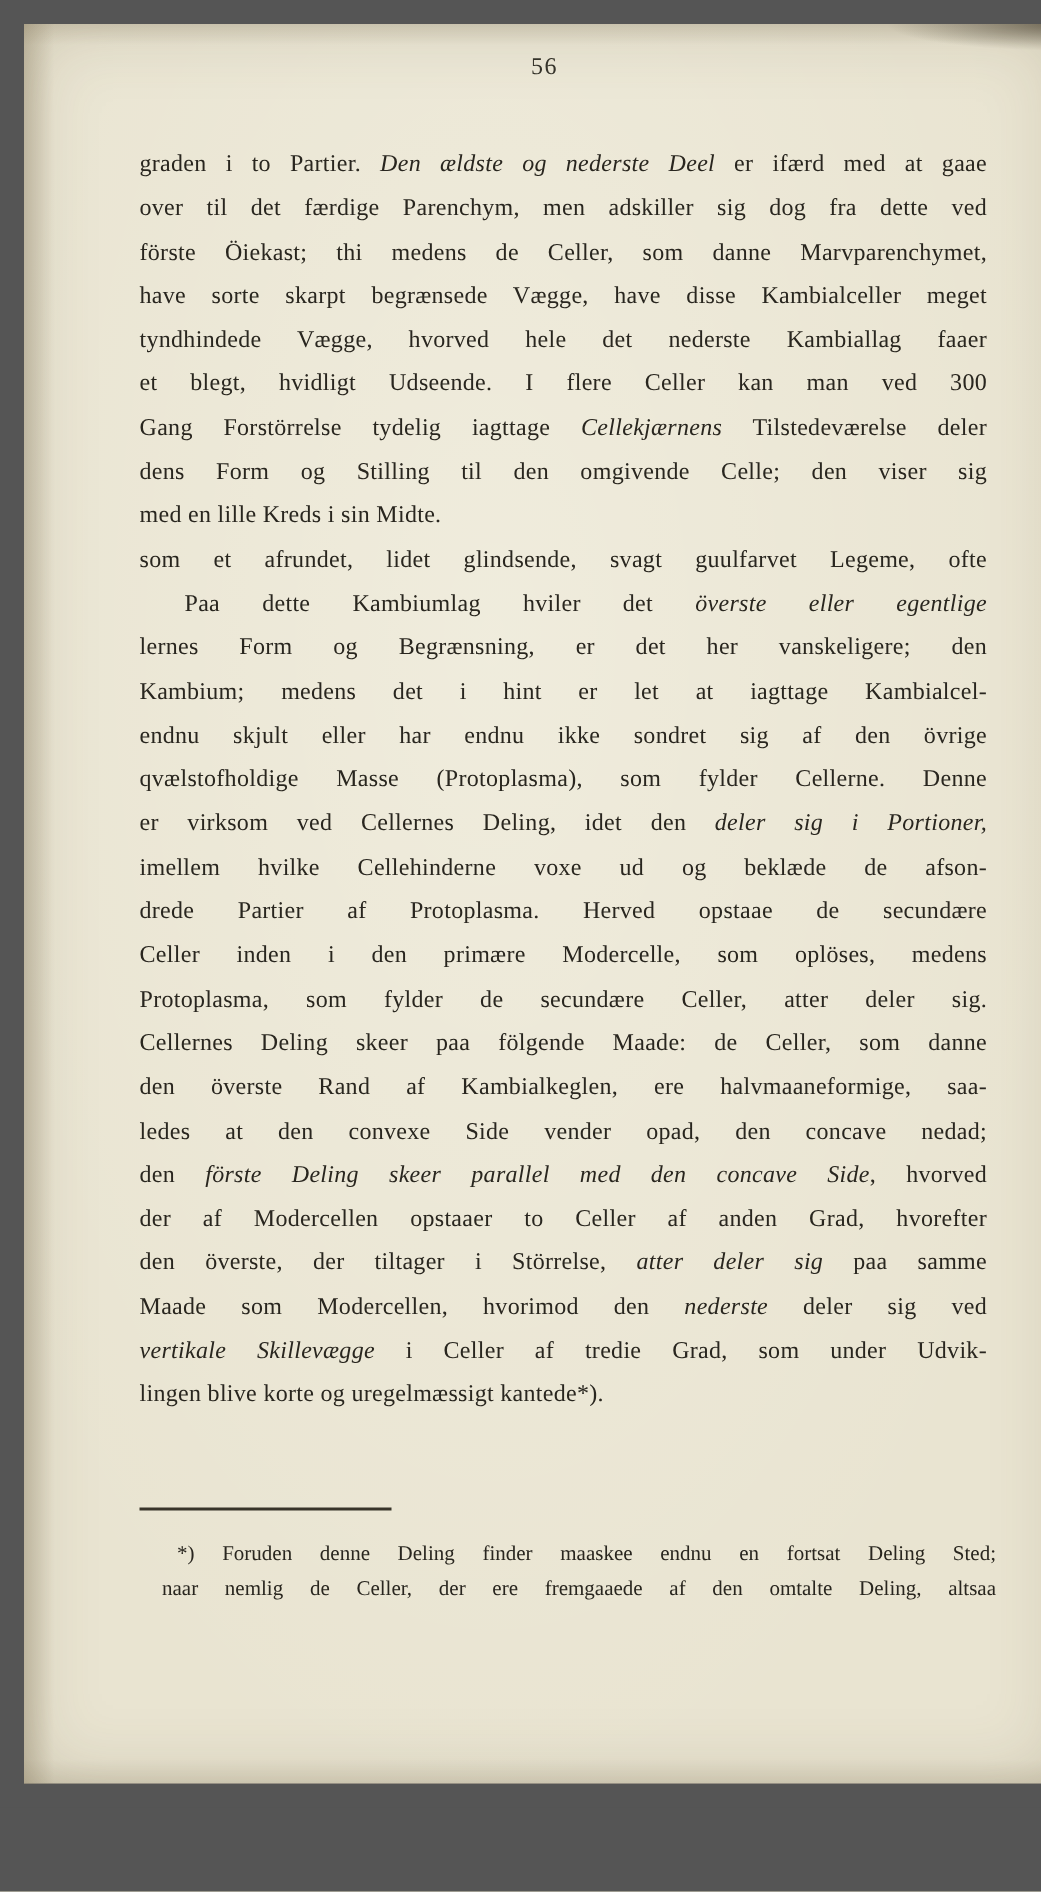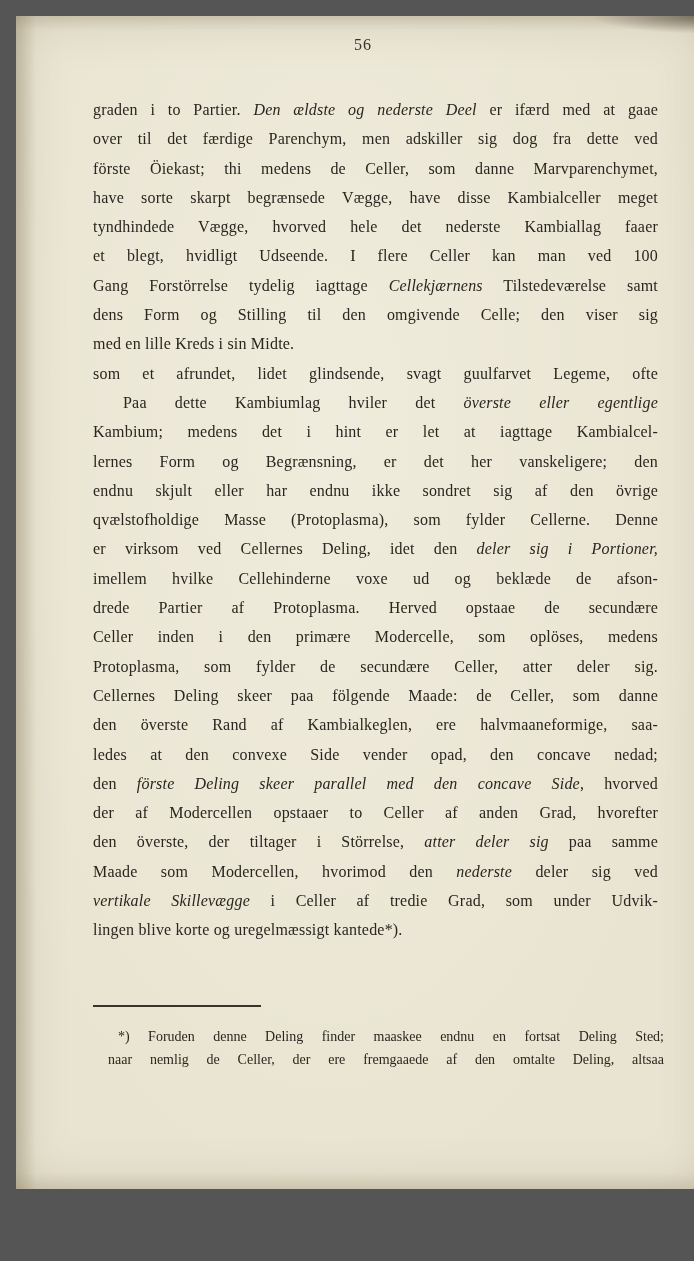--- a/index.html
+++ b/index.html
@@ -82,28 +82,28 @@
 <body>
 
 <div class="page">
   <div class="page-number">56</div>
   <div class="body-text" id="body-text">
       <div class="line"><span>graden i to Partier. </span><span class="em">Den ældste og nederste Deel</span><span> er ifærd med at gaae</span></div>
       <div class="line"><span>over til det færdige Parenchym, men adskiller sig dog fra dette ved</span></div>
       <div class="line"><span>förste Öiekast; thi medens de Celler, som danne Marvparenchymet,</span></div>
       <div class="line"><span>have sorte skarpt begrænsede Vægge, have disse Kambialceller meget</span></div>
       <div class="line"><span>tyndhindede Vægge, hvorved hele det nederste Kambiallag faaer</span></div>
-      <div class="line"><span>et blegt, hvidligt Udseende. I flere Celler kan man ved 100</span></div>
-      <div class="line"><span>Gang Forstörrelse tydelig iagttage </span><span class="em">Cellekjærnens</span><span> Tilstedeværelse samt</span></div>
+      <div class="line"><span>et blegt, hvidligt Udseende. I flere Celler kan man ved 300</span></div>
+      <div class="line"><span>Gang Forstörrelse tydelig iagttage </span><span class="em">Cellekjærnens</span><span> Tilstedeværelse deler</span></div>
       <div class="line"><span>dens Form og Stilling til den omgivende Celle; den viser sig</span></div>
       <div class="line last"><span>med en lille Kreds i sin Midte.</span></div>
       <div class="line"><span>som et afrundet, lidet glindsende, svagt guulfarvet Legeme, ofte</span></div>
       <div class="line indent"><span>Paa dette Kambiumlag hviler det </span><span class="em">överste eller egentlige</span></div>
+      <div class="line"><span>lernes Form og Begrænsning, er det her vanskeligere; den</span></div>
       <div class="line"><span>Kambium; medens det i hint er let at iagttage Kambialcel-</span></div>
-      <div class="line"><span>lernes Form og Begrænsning, er det her vanskeligere; den</span></div>
       <div class="line"><span>endnu skjult eller har endnu ikke sondret sig af den övrige</span></div>
       <div class="line"><span>qvælstofholdige Masse (Protoplasma), som fylder Cellerne. Denne</span></div>
       <div class="line"><span>er virksom ved Cellernes Deling, idet den </span><span class="em">deler sig i Portioner,</span></div>
       <div class="line"><span>imellem hvilke Cellehinderne voxe ud og beklæde de afson-</span></div>
       <div class="line"><span>drede Partier af Protoplasma. Herved opstaae de secundære</span></div>
       <div class="line"><span>Celler inden i den primære Modercelle, som oplöses, medens</span></div>
       <div class="line"><span>Protoplasma, som fylder de secundære Celler, atter deler sig.</span></div>
       <div class="line"><span>Cellernes Deling skeer paa fölgende Maade: de Celler, som danne</span></div>
       <div class="line"><span>den överste Rand af Kambialkeglen, ere halvmaaneformige, saa-</span></div>
       <div class="line"><span>ledes at den convexe Side vender opad, den concave nedad;</span></div>

